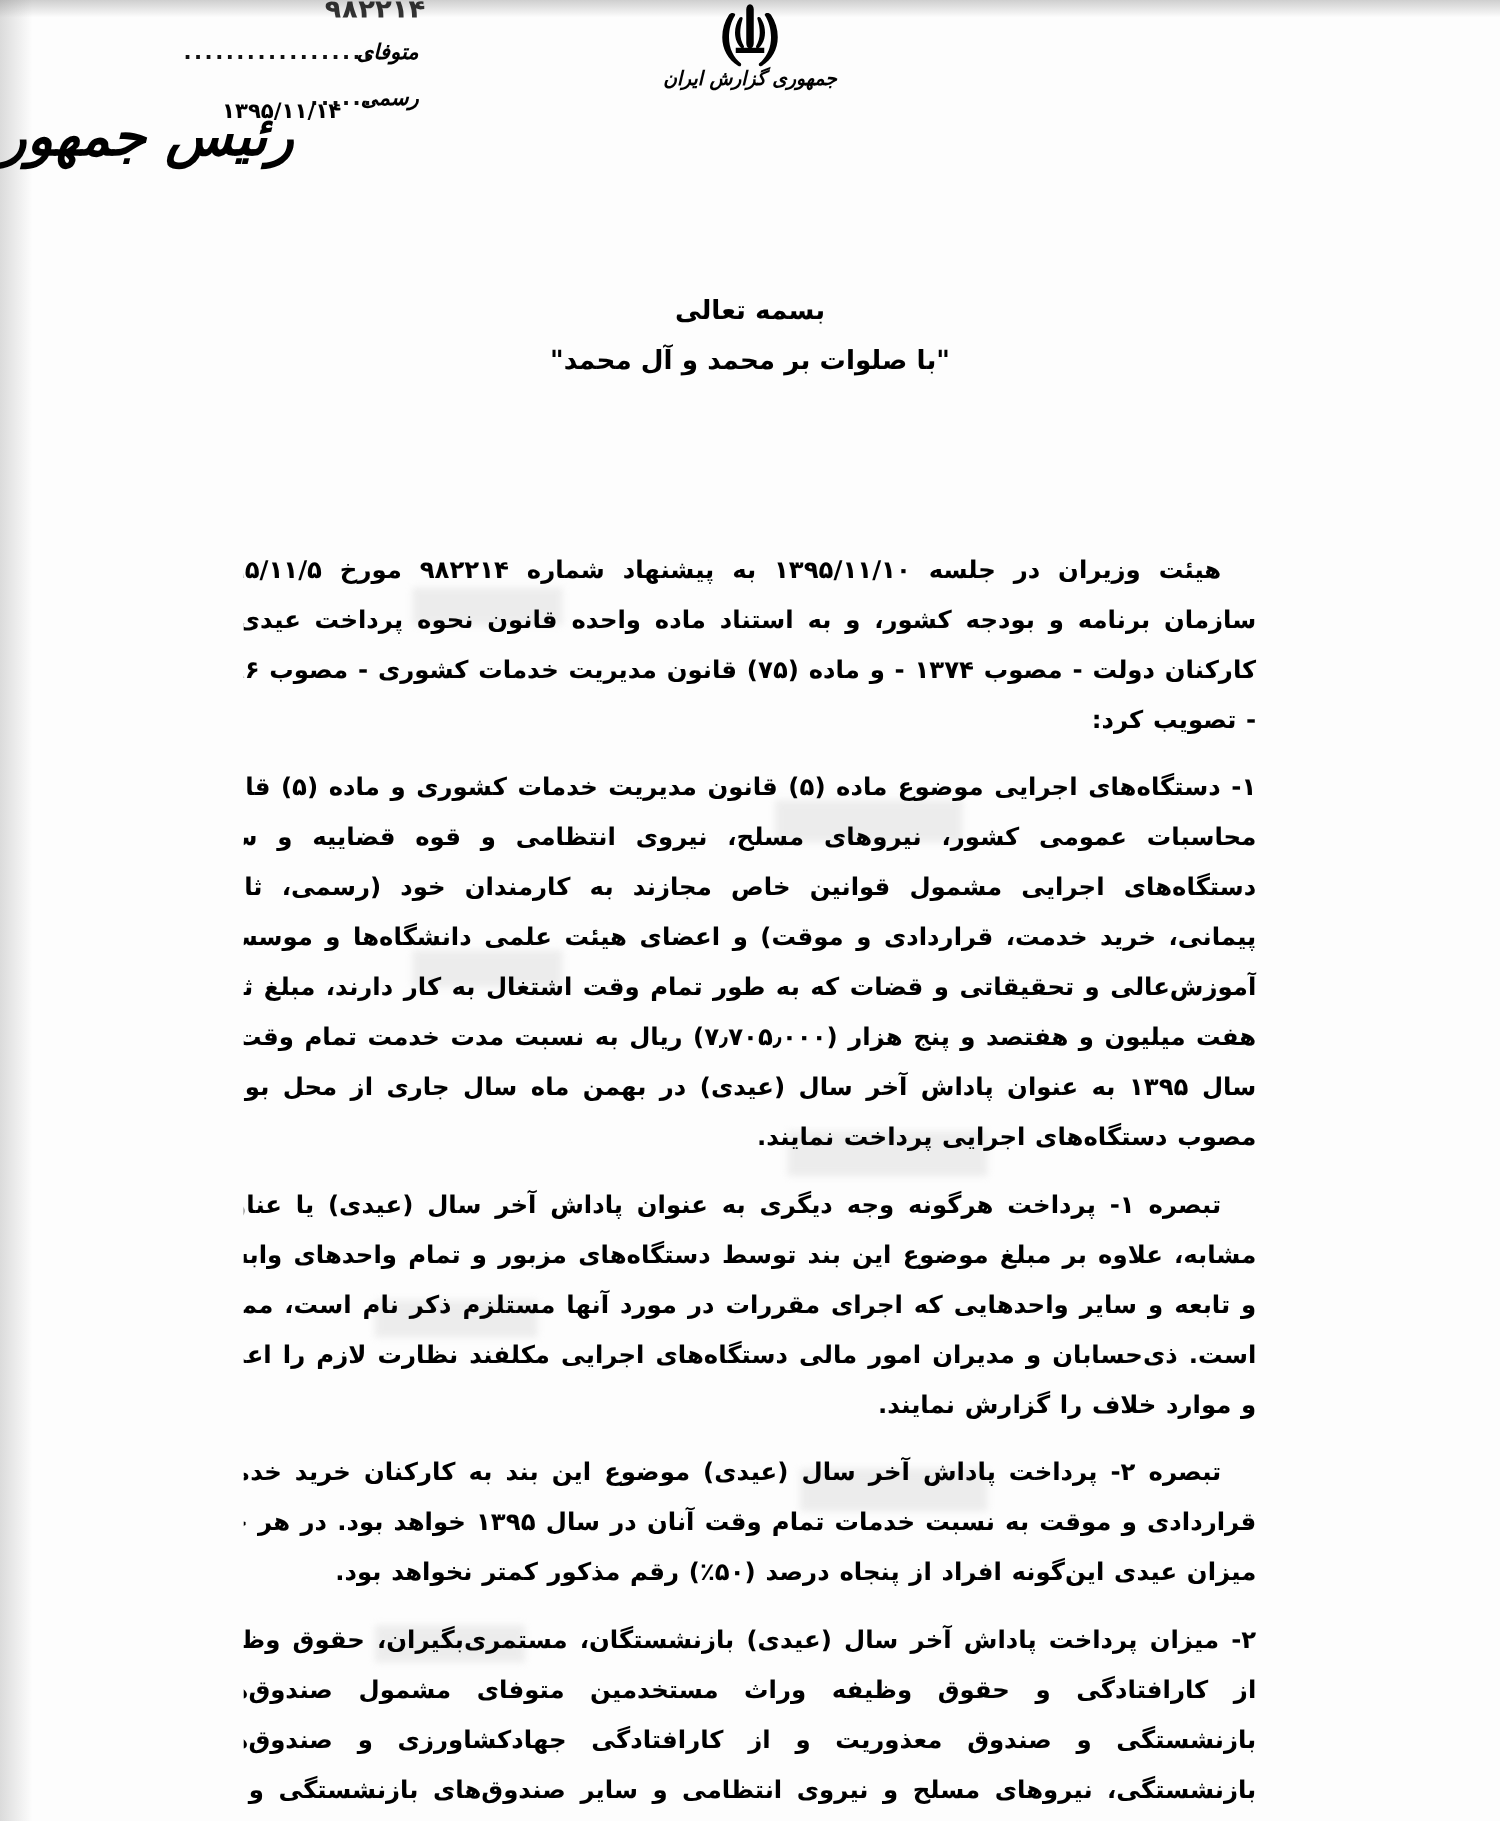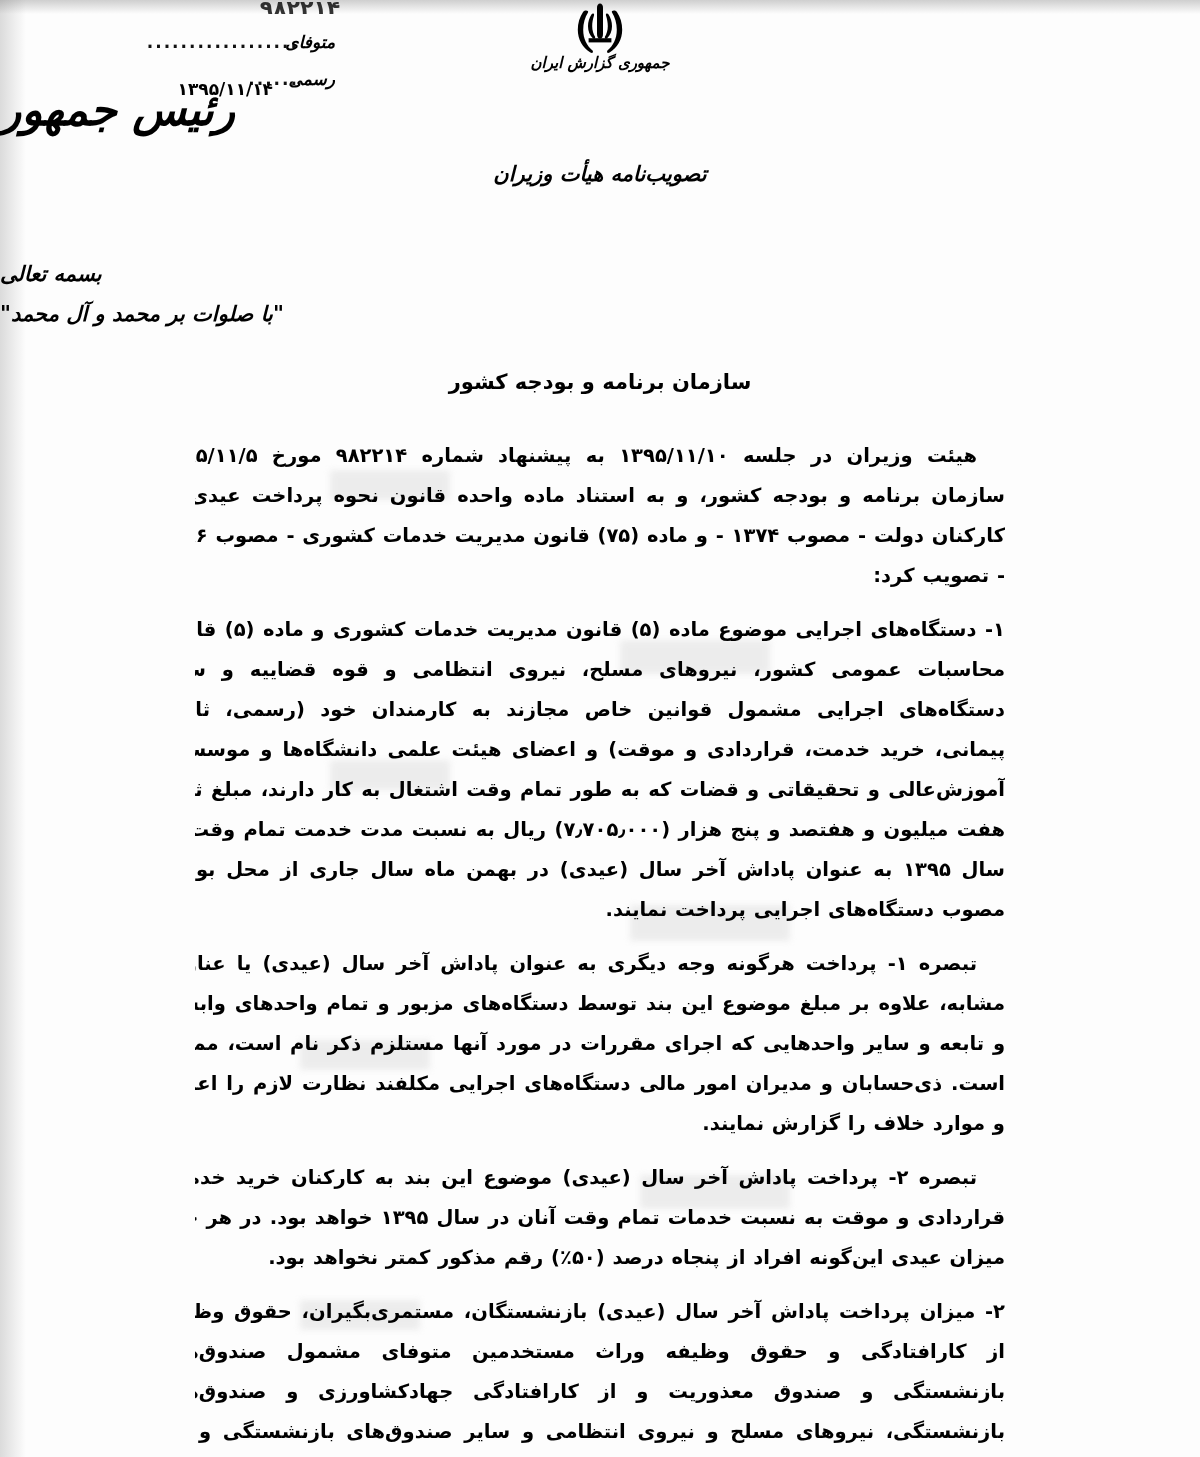--- a/index.html
+++ b/index.html
@@ -140,24 +140,23 @@
     font-weight: 700;
     color: #111;
     letter-spacing: 4px;
     text-align: center;
     opacity: 0.85;
   }
 
   
   .invocation {
     position: absolute;
-    top: 262px;
-    left: 0; right: 0;
-    text-align: left;
-    font-style: italic;
+    top: 236px;
+    left: 0; right: 0;
+    text-align: center;
   }
   .basmala {
     font-size: 21px;
     font-weight: 700;
     margin-bottom: 16px;
   }
   .salawat {
     font-size: 21px;
     font-weight: 700;
   }
@@ -228,42 +227,40 @@
 
           <path d="M78 16 c6 9 9 19 9 30 c0 16 -8 30 -21 38 c-3 2 -5 0 -4 -3 c10 -8 16 -20 16 -35 c0 -11 -3 -21 -8 -29 c-2 -3 5 -5 8 -1 z"></path>
 
           <path d="M31 60 h38 v7 h-38 z"></path>
         </g>
       </svg>
     </div>
 
     <div class="org-name">جمهوری گزارش ایران</div>
     <div class="president-title">رئیس جمهور</div>
-    <div class="decree-type">تصویب‌نامه هیأت وزیران</div>
 
     <div class="clipped-top-line">۹۸۲۲۱۴</div>
 
     <div class="ref-fields">
       <div class="ref-row r-number">
         <span class="lbl">متوفای</span>
         <span class="dots">..................</span>
       </div>
       <div class="ref-row r-date">
         <span class="lbl">رسمی</span>
         <span class="dots">......</span>
         <span class="val">۱۳۹۵/۱۱/۱۴</span>
       </div>
     </div>
   </div>
 
   <div class="invocation">
     <div class="basmala">بسمه تعالی</div>
     <div class="salawat">"با صلوات بر محمد و آل محمد"</div>
   </div>
-  <div class="recipient">سازمان برنامه و بودجه کشور</div>
 
   <div class="body-wrap">
     <div class="body-clip">
       <p class="para indent">هیئت وزیران در جلسه ۱۳۹۵/۱۱/۱۰ به پیشنهاد شماره ۹۸۲۲۱۴ مورخ ۱۳۹۵/۱۱/۵ سازمان برنامه و بودجه کشور، و به استناد ماده واحده قانون نحوه پرداخت عیدی به کارکنان دولت - مصوب ۱۳۷۴ - و ماده (۷۵) قانون مدیریت خدمات کشوری - مصوب ۱۳۸۶ - تصویب کرد:</p>
       <p class="para">۱- دستگاه‌های اجرایی موضوع ماده (۵) قانون مدیریت خدمات کشوری و ماده (۵) قانون محاسبات عمومی کشور، نیروهای مسلح، نیروی انتظامی و قوه قضاییه و سایر دستگاه‌های اجرایی مشمول قوانین خاص مجازند به کارمندان خود (رسمی، ثابت، پیمانی، خرید خدمت، قراردادی و موقت) و اعضای هیئت علمی دانشگاه‌ها و موسسات آموزش‌عالی و تحقیقاتی و قضات که به طور تمام وقت اشتغال به کار دارند، مبلغ ثابت هفت میلیون و هفتصد و پنج هزار (۷٫۷۰۵٫۰۰۰) ریال به نسبت مدت خدمت تمام وقت در سال ۱۳۹۵ به عنوان پاداش آخر سال (عیدی) در بهمن ماه سال جاری از محل بودجه مصوب دستگاه‌های اجرایی پرداخت نمایند.</p>
       <p class="para indent">تبصره ۱- پرداخت هرگونه وجه دیگری به عنوان پاداش آخر سال (عیدی) یا عناوین مشابه، علاوه بر مبلغ موضوع این بند توسط دستگاه‌های مزبور و تمام واحدهای وابسته و تابعه و سایر واحدهایی که اجرای مقررات در مورد آنها مستلزم ذکر نام است، ممنوع است. ذی‌حسابان و مدیران امور مالی دستگاه‌های اجرایی مکلفند نظارت لازم را اعمال و موارد خلاف را گزارش نمایند.</p>
       <p class="para indent">تبصره ۲- پرداخت پاداش آخر سال (عیدی) موضوع این بند به کارکنان خرید خدمت، قراردادی و موقت به نسبت خدمات تمام وقت آنان در سال ۱۳۹۵ خواهد بود. در هر حال میزان عیدی این‌گونه افراد از پنجاه درصد (۵۰٪) رقم مذکور کمتر نخواهد بود.</p>
       <p class="para">۲- میزان پرداخت پاداش آخر سال (عیدی) بازنشستگان، مستمری‌بگیران، حقوق وظیفه از کارافتادگی و حقوق وظیفه وراث مستخدمین متوفای مشمول صندوق‌های بازنشستگی و صندوق معذوریت و از کارافتادگی جهادکشاورزی و صندوق‌های بازنشستگی، نیروهای مسلح و نیروی انتظامی و سایر صندوق‌های بازنشستگی و نیز شهدا و جانبازان از کارافتاده کلی، هفت میلیون و هفتصد و پنج هزار (۷٫۷۰۵٫۰۰۰) ریال از محل بودجه مصوب صندوق بازنشستگی ذی‌ربط قابل پرداخت است.</p>
 
     </div>

